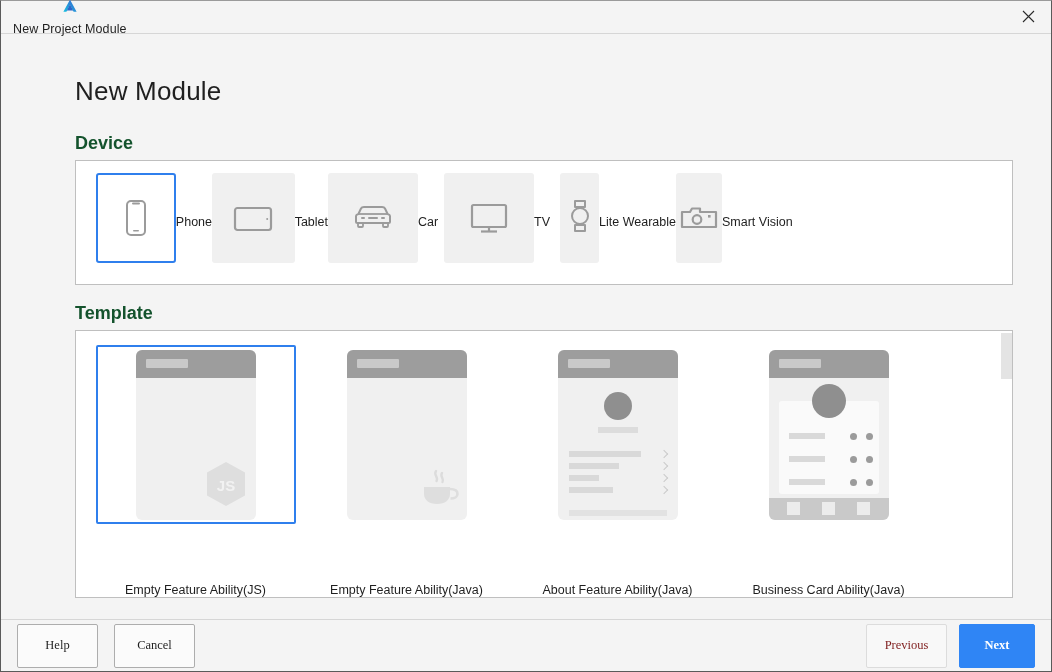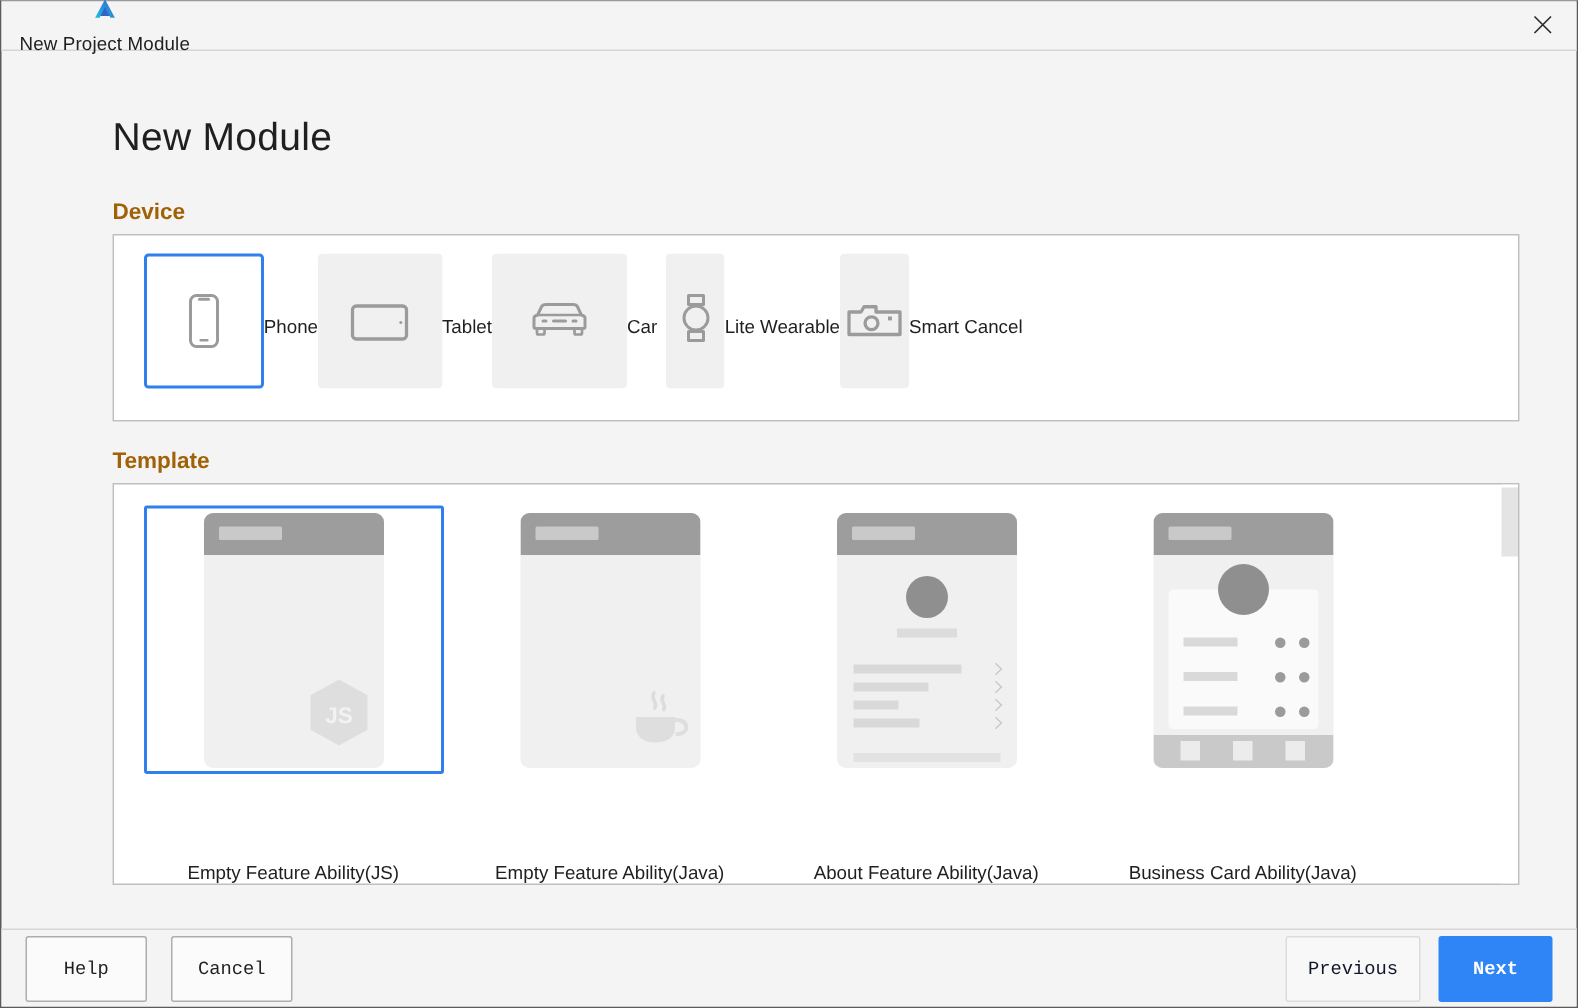--- a/index.html
+++ b/index.html
@@ -80,23 +80,23 @@
   .page-title {
     font-size: 26px;
     color: #1f1f1f;
     font-weight: 400;
     margin: 0;
     padding: 42px 0 0 38px;
     letter-spacing: .2px;
   }
 
   .section-label {
-    font-size: 15px;
+    font-size: 18px;
     font-weight: bold;
-    color: #a16207;
+    color: #14532d;
     padding-left: 38px;
     margin-top: 26px;
     margin-bottom: 6px;
   }
   .section-label.tmpl { margin-top: 18px; }
 
   
   .device-panel {
     margin-left: 38px;
     margin-right: 2px;
@@ -334,37 +334,37 @@
     position: relative;
   }
   .footer-left { display: flex; gap: 16px; }
   .footer-right {
     margin-left: auto;
     display: flex;
     gap: 12px;
     align-items: center;
   }
   .btn {
-    font-family: Liberation Mono, monospace;
+    font-family: Liberation Serif, serif;
     font-size: 12.5px;
     height: 44px;
     min-width: 81px;
     padding: 0 14px;
     box-sizing: border-box;
     background: #fbfbfb;
     border: 1px solid #adadad;
     border-radius: 2px;
     color: #1f1f1f;
     cursor: default;
     display: inline-flex;
     align-items: center;
     justify-content: center;
   }
   .btn.disabled {
-    color: #0f172a;
+    color: #7f1d1d;
     border-color: #dcdcdc;
     background: #f8f8f8;
   }
   .btn.primary {
     background: #2f85f5;
     border: 1px solid #2f85f5;
     color: #ffffff;
     font-weight: bold;
     min-width: 76px;
     text-align: right;
@@ -440,20 +440,32 @@
               <rect x="18" y="15" width="10" height="2" rx="1" fill="#9b9b9b"></rect>
               <rect x="31" y="15" width="4" height="2" rx="1" fill="#9b9b9b"></rect>
               <rect x="8" y="21" width="5" height="4" rx="1" fill="none" stroke="#9b9b9b" stroke-width="1.8"></rect>
               <rect x="33" y="21" width="5" height="4" rx="1" fill="none" stroke="#9b9b9b" stroke-width="1.8"></rect>
             </svg>
           </span>
         </div>
         <div class="device-name">Car</div>
       </div>
 
+      <div class="device-item">
+        <div class="device-tile">
+          <span>
+            <svg width="44" height="36" viewBox="0 0 44 36">
+              <rect x="5" y="5" width="34" height="22" rx="1.5" fill="none" stroke="#9b9b9b" stroke-width="2.2"></rect>
+              <path d="M22 27 L22 31" stroke="#9b9b9b" stroke-width="2.2"></path>
+              <path d="M14 31.5 L30 31.5" stroke="#9b9b9b" stroke-width="2.2"></path>
+            </svg>
+          </span>
+        </div>
+        <div class="device-name">TV</div>
+      </div>
 
 
       <div class="device-item">
         <div class="device-tile">
           <span>
             <svg width="28" height="42" viewBox="0 0 28 42">
               <path d="M9 4 L19 4 L19 10 L9 10 Z" fill="none" stroke="#9b9b9b" stroke-width="2" stroke-linejoin="round"></path>
               <circle cx="14" cy="19" r="8" fill="none" stroke="#9b9b9b" stroke-width="2"></circle>
               <path d="M9 28 L19 28 L19 34 L9 34 Z" fill="none" stroke="#9b9b9b" stroke-width="2" stroke-linejoin="round"></path>
             </svg>
@@ -465,21 +477,21 @@
       <div class="device-item">
         <div class="device-tile">
           <span>
             <svg width="42" height="34" viewBox="0 0 42 34">
               <path d="M4 11 L12 11 L14 7.5 L22 7.5 L22 11 L38 11 L38 26 L4 26 Z" fill="none" stroke="#9b9b9b" stroke-width="2.2" stroke-linejoin="round"></path>
               <circle cx="19" cy="18.5" r="4.3" fill="none" stroke="#9b9b9b" stroke-width="2.2"></circle>
               <rect x="30" y="14" width="2.6" height="2.6" fill="#9b9b9b"></rect>
             </svg>
           </span>
         </div>
-        <div class="device-name">Smart Cancel</div>
+        <div class="device-name">Smart Vision</div>
       </div>
 
     </div>
 
     <div class="section-label tmpl">Template</div>
     <div class="template-panel">
 
       <div class="tmpl-item selected">
         <div class="tmpl-card">
           <div class="phone-mock">

